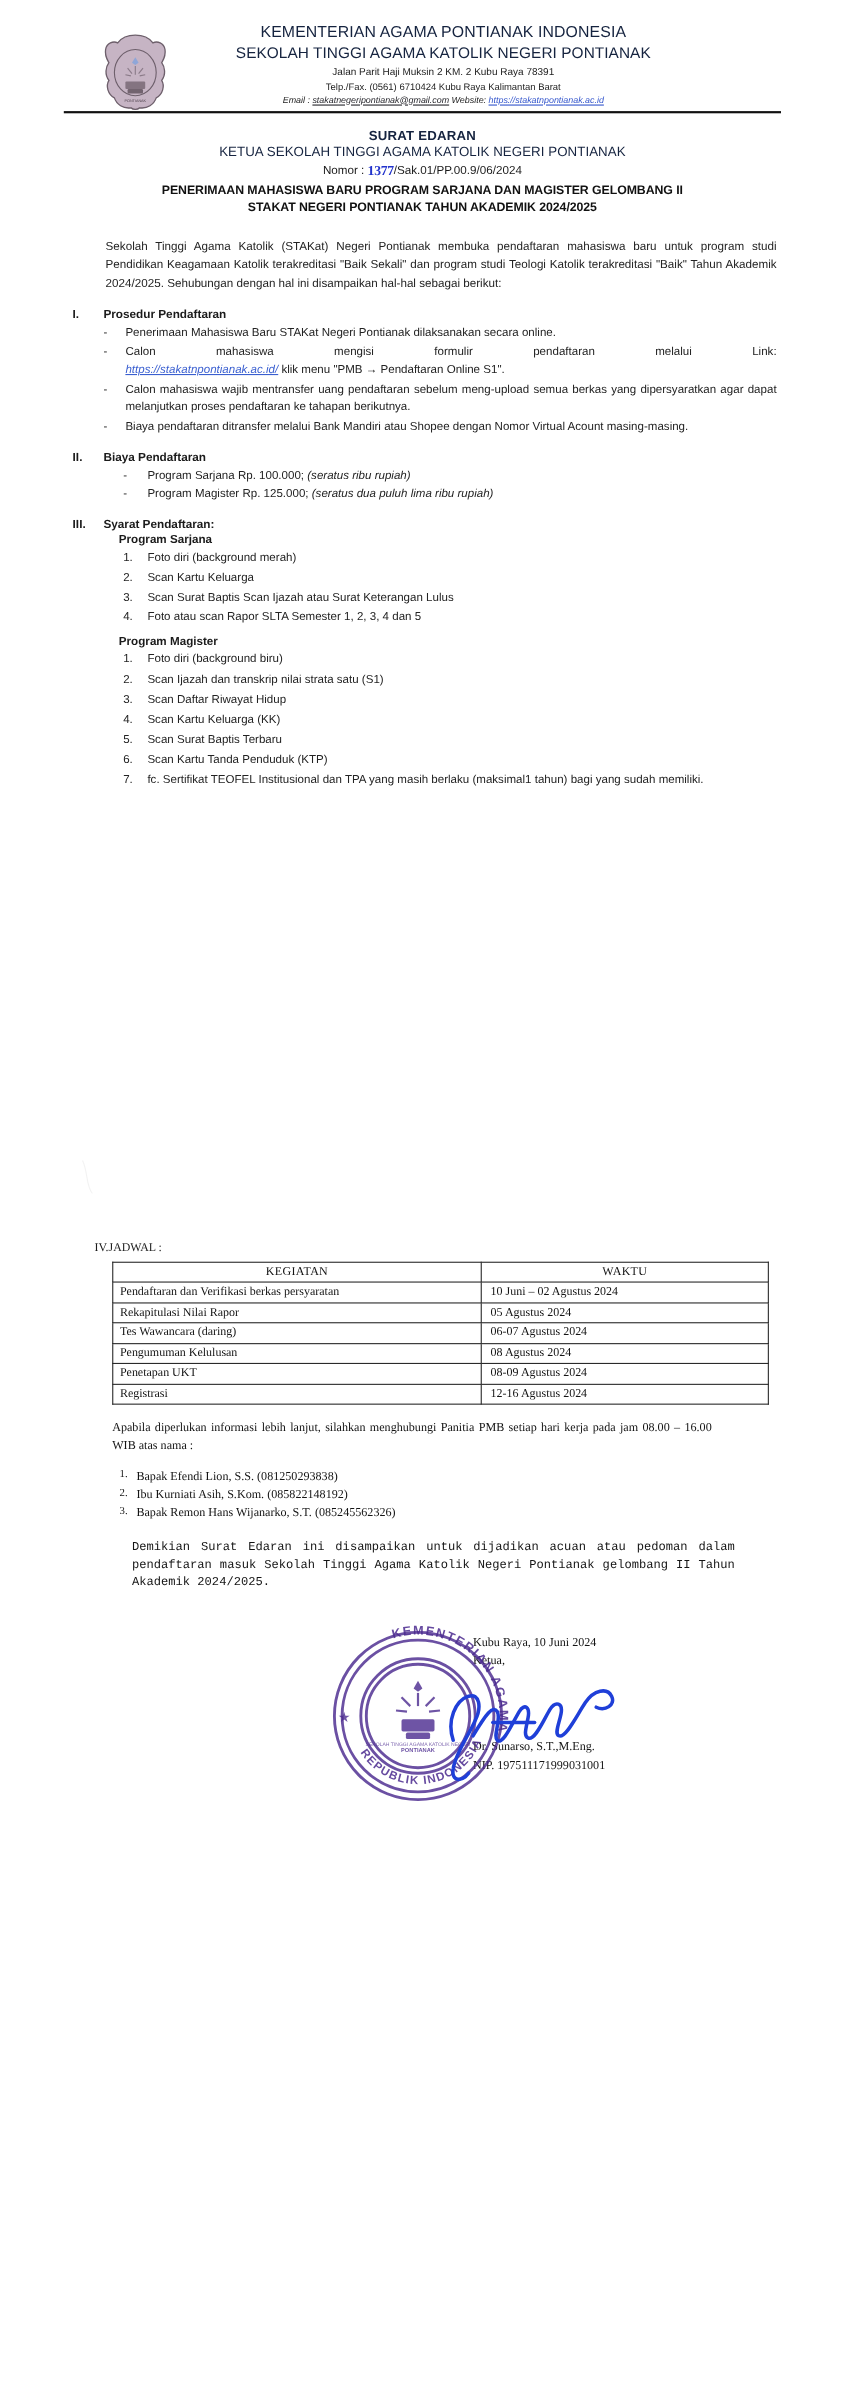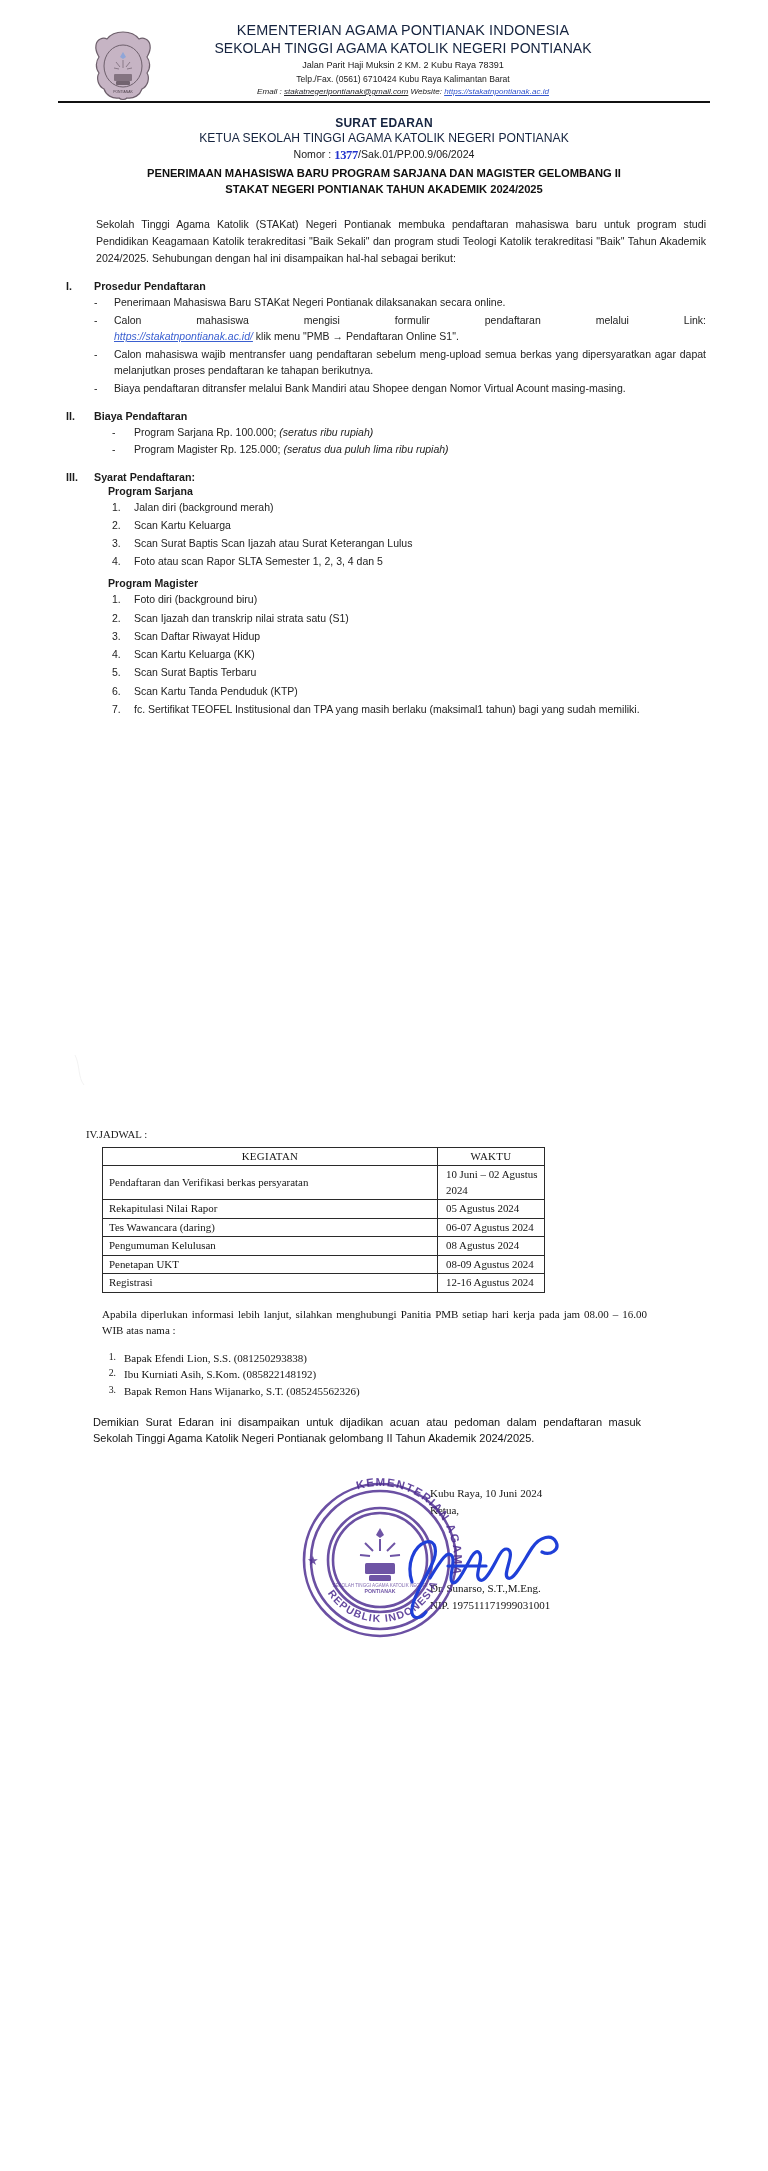--- a/index.html
+++ b/index.html
@@ -109,21 +109,21 @@
 
   
   .part2 { padding:0 62px 0 92px; position:absolute; top:1128px; left:0; width:768px; }
   .jadwal-head {
     font-size:10.8px; font-weight:400; color:#1b1b1b;
     font-family:"Liberation Serif", serif;
     margin-left:-6px;
   }
   table.jadwal {
     border-collapse:collapse; margin-top:7px; margin-left:10px;
-    width:443px;
+    width:597px;
     font-family:"Liberation Serif", serif;
     font-size:10.9px; color:#141414;
   }
   table.jadwal th, table.jadwal td {
     border:1px solid #2a2a2a; padding:1px 6px; line-height:1.42;
   }
   table.jadwal th { text-align:center; font-weight:400; letter-spacing:.3px; }
   table.jadwal td.kegiatan { width:335px; text-align:left; }
   table.jadwal td.waktu { text-align:left; padding-left:8px; }
 
@@ -131,23 +131,23 @@
     font-family:"Liberation Serif", serif;
     font-size:11px; line-height:1.45; color:#141414;
     margin-top:14px; margin-left:10px; width:545px; text-align:justify;
   }
   ol.contacts { list-style:none; margin:1px 0 0 0; padding:0 0 0 10px;
     font-family:"Liberation Serif", serif; font-size:11px; color:#141414; }
   ol.contacts li { display:flex; line-height:1.5; }
   ol.contacts li .n { width:22px; flex:0 0 22px; text-align:right; padding-right:8px; font-size:9.8px; }
 
   .closing {
-    font-family:Liberation Sans, sans-serif;
+    font-family:Liberation Mono, monospace;
     font-size:11px; line-height:1.45; color:#141414;
-    margin-top:16px; margin-left:1px; width:548px; text-align:justify;
+    margin-top:16px; margin-left:28px; width:548px; text-align:justify;
   }
 
   
   .sig-block {
     position:absolute; top:1485px; left:430px; width:300px;
     font-family:"Liberation Serif", serif; font-size:11px; color:#141414;
     line-height:1.5;
   }
   .sig-name { margin-top:62px; }
   .stamp {
@@ -269,21 +269,21 @@
     <div class="section">
       <div class="sec-head">
         <span class="sec-num">III.</span>
         <span class="sec-title">Syarat Pendaftaran:</span>
       </div>
 
       <div class="prog-head" style="margin-top:2px;">Program Sarjana</div>
       <ol class="req-list">
         <li>
             <span class="n">1.</span>
-            <span class="txt">Jalan diri (background merah)</span>
+            <span class="txt">Foto diri (background merah)</span>
           </li>
         <li>
             <span class="n">2.</span>
             <span class="txt">Scan Kartu Keluarga</span>
           </li>
         <li>
             <span class="n">3.</span>
             <span class="txt">Scan Surat Baptis Scan Ijazah atau Surat Keterangan Lulus</span>
           </li>
         <li>

